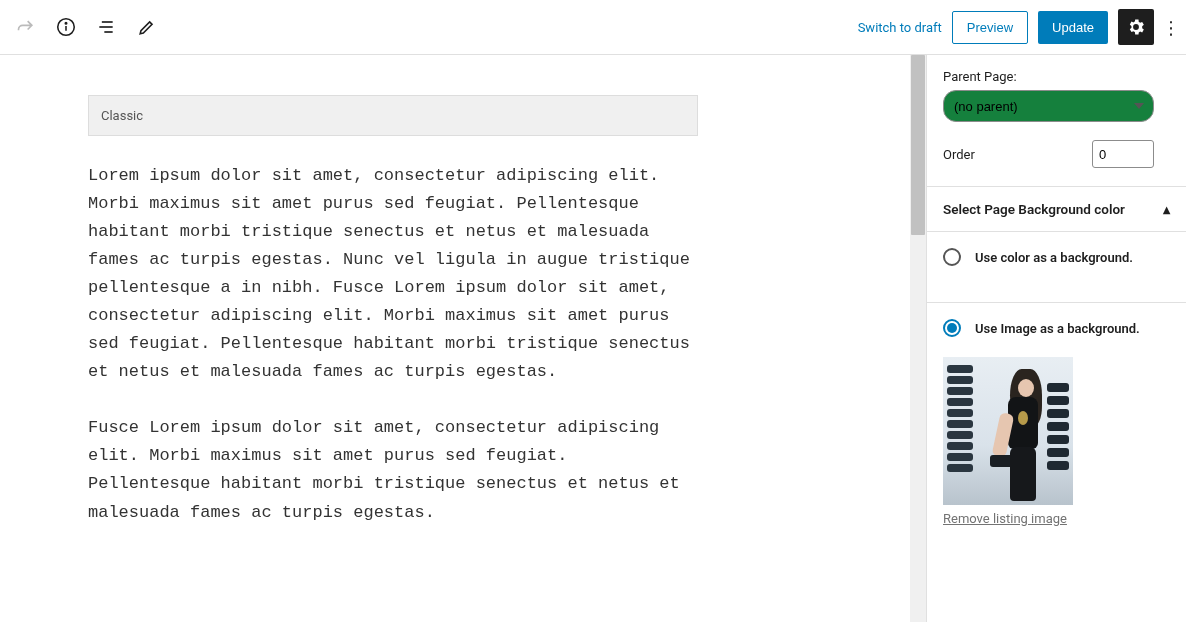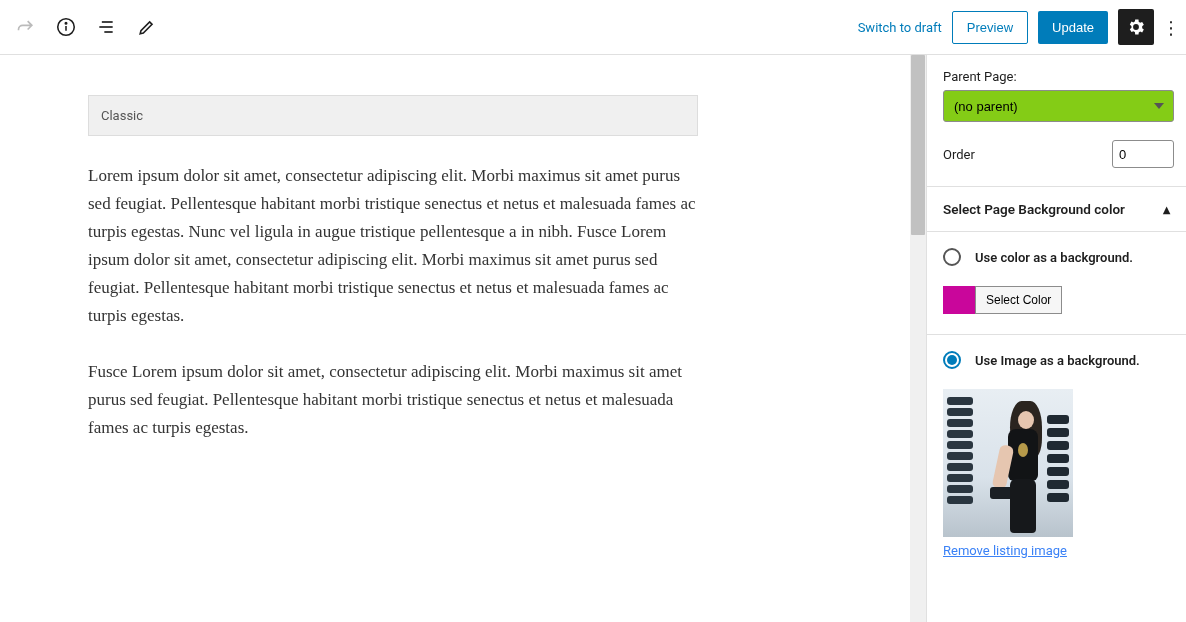--- a/index.html
+++ b/index.html
@@ -60,21 +60,21 @@
 }
 .block-classic-bar {
   background: #f0f0f0;
   border: 1px solid #ddd;
   padding: 12px 12px;
   font-size: 13px;
   color: #555;
   margin-bottom: 26px;
 }
 .body-text {
-  font-family: Liberation Serif, serif;
+  font-family: Liberation Mono, monospace;
   font-size: 17px;
   color: #333;
   line-height: 1.65;
 }
 .body-text p { margin-bottom: 28px; }
 
 .scroll-track {
   width: 16px;
   background: #f0f0f0;
   height: 100%;
@@ -85,25 +85,25 @@
   background: #c1c1c1; border-radius: 1px;
 }
 
 .sidebar {
   width: 260px;
   border-left: 1px solid #e0e0e0;
   overflow-y: auto;
   font-size: 13px;
   color: #1e1e1e;
 }
-.panel { padding: 14px 12px 18px 16px; border-bottom: 1px solid #e0e0e0; }
+.panel { padding: 14px 32px 18px 16px; border-bottom: 1px solid #e0e0e0; }
 .parent-label { display:block; margin-bottom:6px; font-size:13px; color:#1e1e1e;}
 .parent-select {
-  width: 100%; height: 32px; border: 1px solid #8c8c8c; border-radius: 3px;
-  padding: 0 30px 0 10px; font-size: 13px; background:#84cc16;
+  width: 100%; height: 32px; border: 1px solid #8c8c8c; border-radius: 13px;
+  padding: 0 30px 0 10px; font-size: 13px; background:#15803d;
   appearance: none; position: relative;
 }
 .select-wrap { position: relative; }
 .select-wrap::after {
   content: ""; position:absolute; right:10px; top:13px;
   border-left:5px solid transparent; border-right:5px solid transparent;
   border-top:6px solid #555; pointer-events:none;
 }
 .order-row { display:flex; align-items:center; justify-content:space-between; margin-top:18px;}
 .order-input { width: 62px; height: 28px; border:1px solid #8c8c8c; border-radius:3px; padding:0 6px; font-size:13px;}
@@ -141,21 +141,21 @@
 .gym-rack2 { position:absolute; right:4px; top:26px; width:22px; height:100px; display:flex; flex-direction:column; gap:4px;}
 .gym-rack2 .db { height:9px; background:#1f2932; border-radius:3px;}
 .person { position:absolute; left:45px; top:12px; width:62px; height:132px;}
 .hair { position:absolute; left:22px; top:0; width:32px; height:58px; background:#2a241f; border-radius:40% 40% 30% 50%/50% 50% 40% 60%;}
 .face { position:absolute; left:30px; top:10px; width:16px; height:18px; background:#e6c6b0; border-radius:50%;}
 .torso { position:absolute; left:20px; top:28px; width:30px; height:52px; background:#121416; border-radius:8px 8px 6px 6px;}
 .torso::after{content:""; position:absolute; left:10px; top:14px; width:10px; height:14px; background:#b69a4a; border-radius:50%;}
 .arm { position:absolute; left:8px; top:44px; width:14px; height:44px; background:#e6c6b0; border-radius:6px; transform:rotate(12deg);}
 .hand-db { position:absolute; left:2px; top:86px; width:26px; height:12px; background:#1a1f24; border-radius:3px;}
 .legs { position:absolute; left:22px; top:78px; width:26px; height:54px; background:#16181b; border-radius:6px 6px 4px 4px;}
-.remove-link { color:#3b82f6; text-decoration:underline; font-size:13px; cursor:pointer;}
+.remove-link { color:#737373; text-decoration:underline; font-size:13px; cursor:pointer;}
 
 .watermark { position:absolute; left:920px; bottom:10px; color:#8a8a8a; font-size:13px; pointer-events:none;}
 .watermark .t1 { font-size:19px; color:#9a9a9a; letter-spacing:0.5px;}
 </style>
 </head>
 <body>
 
 <div class="topbar">
   <div class="topbar-left">
     <div class="tool-btn disabled">
@@ -228,24 +228,20 @@
     <div class="panel-header">
       <span>Select Page Background color</span>
       <span>▴</span>
     </div>
 
     <div class="panel-body">
       <div class="radio-row">
         <div class="radio-outer"></div>
         <span class="radio-label">Use color as a background.</span>
       </div>
-      <div class="color-row">
-        <div class="color-swatch"></div>
-        <button class="select-color-btn">Select Color</button>
-      </div>
     </div>
 
     <div class="panel-body" style="border-bottom:none;">
       <div class="radio-row">
         <div class="radio-outer checked">
           <div class="radio-inner"></div>
         </div>
         <span class="radio-label">Use Image as a background.</span>
       </div>
       <div class="bg-image-preview">

